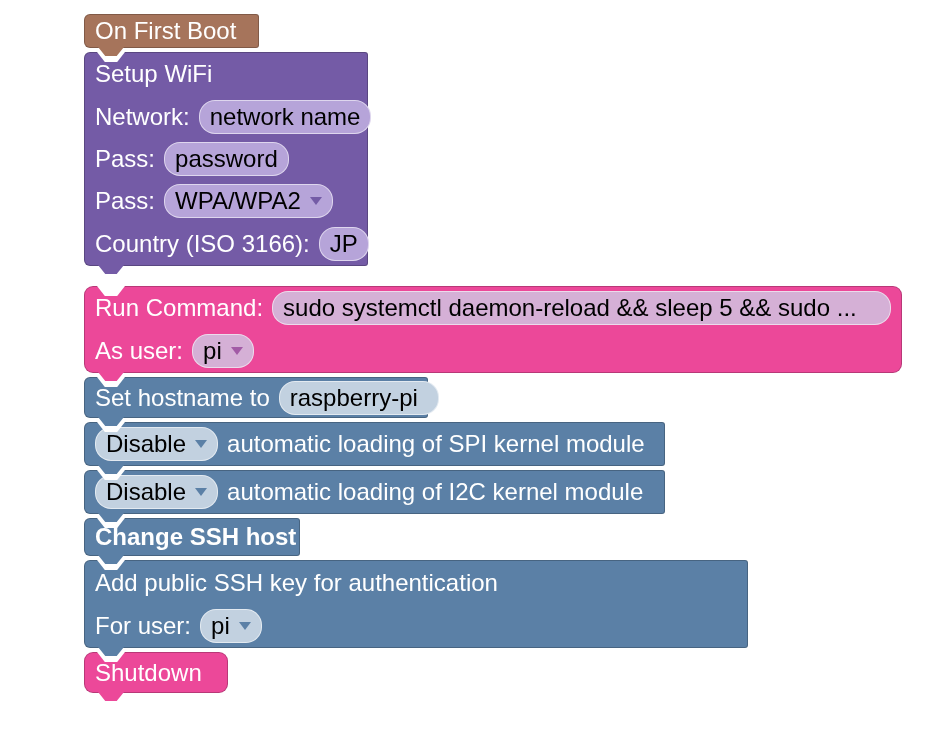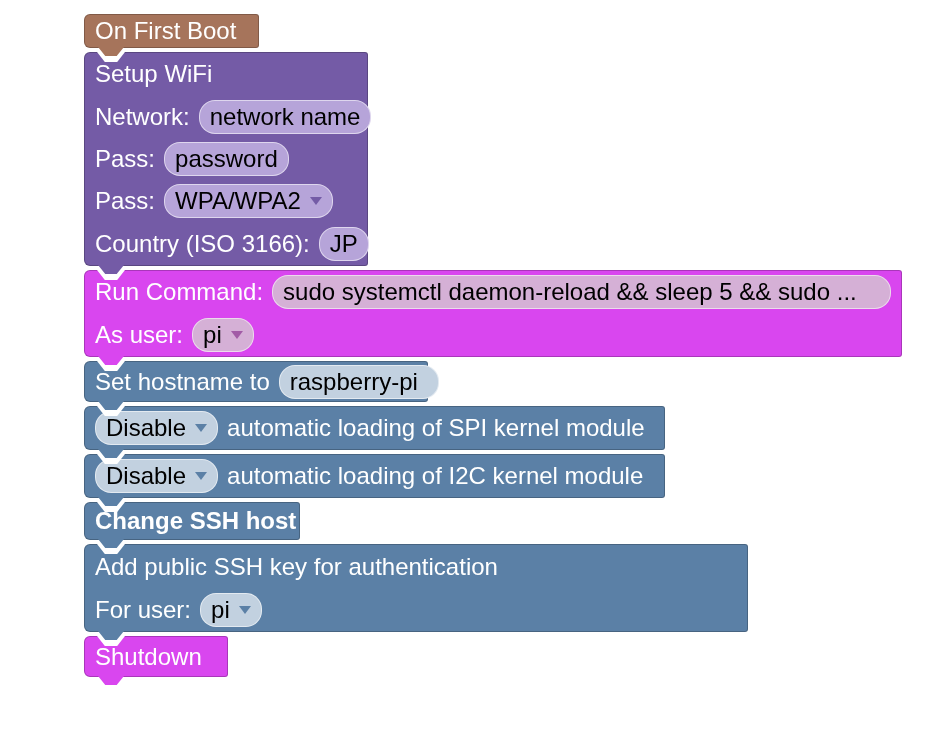--- a/index.html
+++ b/index.html
@@ -54,40 +54,40 @@
     background-color:inherit;
     clip-path:polygon(0 0,100% 0,72% 100%,28% 100%);
     pointer-events:none;
   }
 
   
   .b-brown{background:#A6745B;}
   .b-purple{background:#745BA6;}
   .b-purple .field{background:#B6A4D9;}
   .b-purple .arrow{border-top-color:#745BA6;}
-  .b-magenta{background:#d946ef;}
+  .b-magenta{background:#ec4899;border-radius:9px;}
   .b-magenta .field{background:#D5B0D6;}
   .b-magenta .arrow{border-top-color:#A25BA6;}
   .b-blue{background:#5B80A6;}
   .b-blue .field{background:#C2D1E0;}
   .b-blue .arrow{border-top-color:#5B80A6;}
 </style>
 </head>
 <body>
 
 <div id="workspace">
 
   <div class="block b-brown single" style="width:175px;height:34px;z-index:9;margin-bottom:4px;">
     <span class="tab"></span>
     <div class="row">
       <span class="lbl">On First Boot</span>
     </div>
   </div>
 
-  <div class="block b-purple" style="width:284px;height:214px;z-index:8;margin-bottom:4px;">
+  <div class="block b-purple" style="width:284px;height:214px;z-index:8;margin-bottom:20px;">
     <span class="notch"></span>
     <span class="tab"></span>
     <div class="row">
       <span class="lbl">Setup WiFi</span>
     </div>
     <div class="row">
       <span class="lbl">Network:</span>
       <span class="field">
         <span>network name</span>
       </span>

